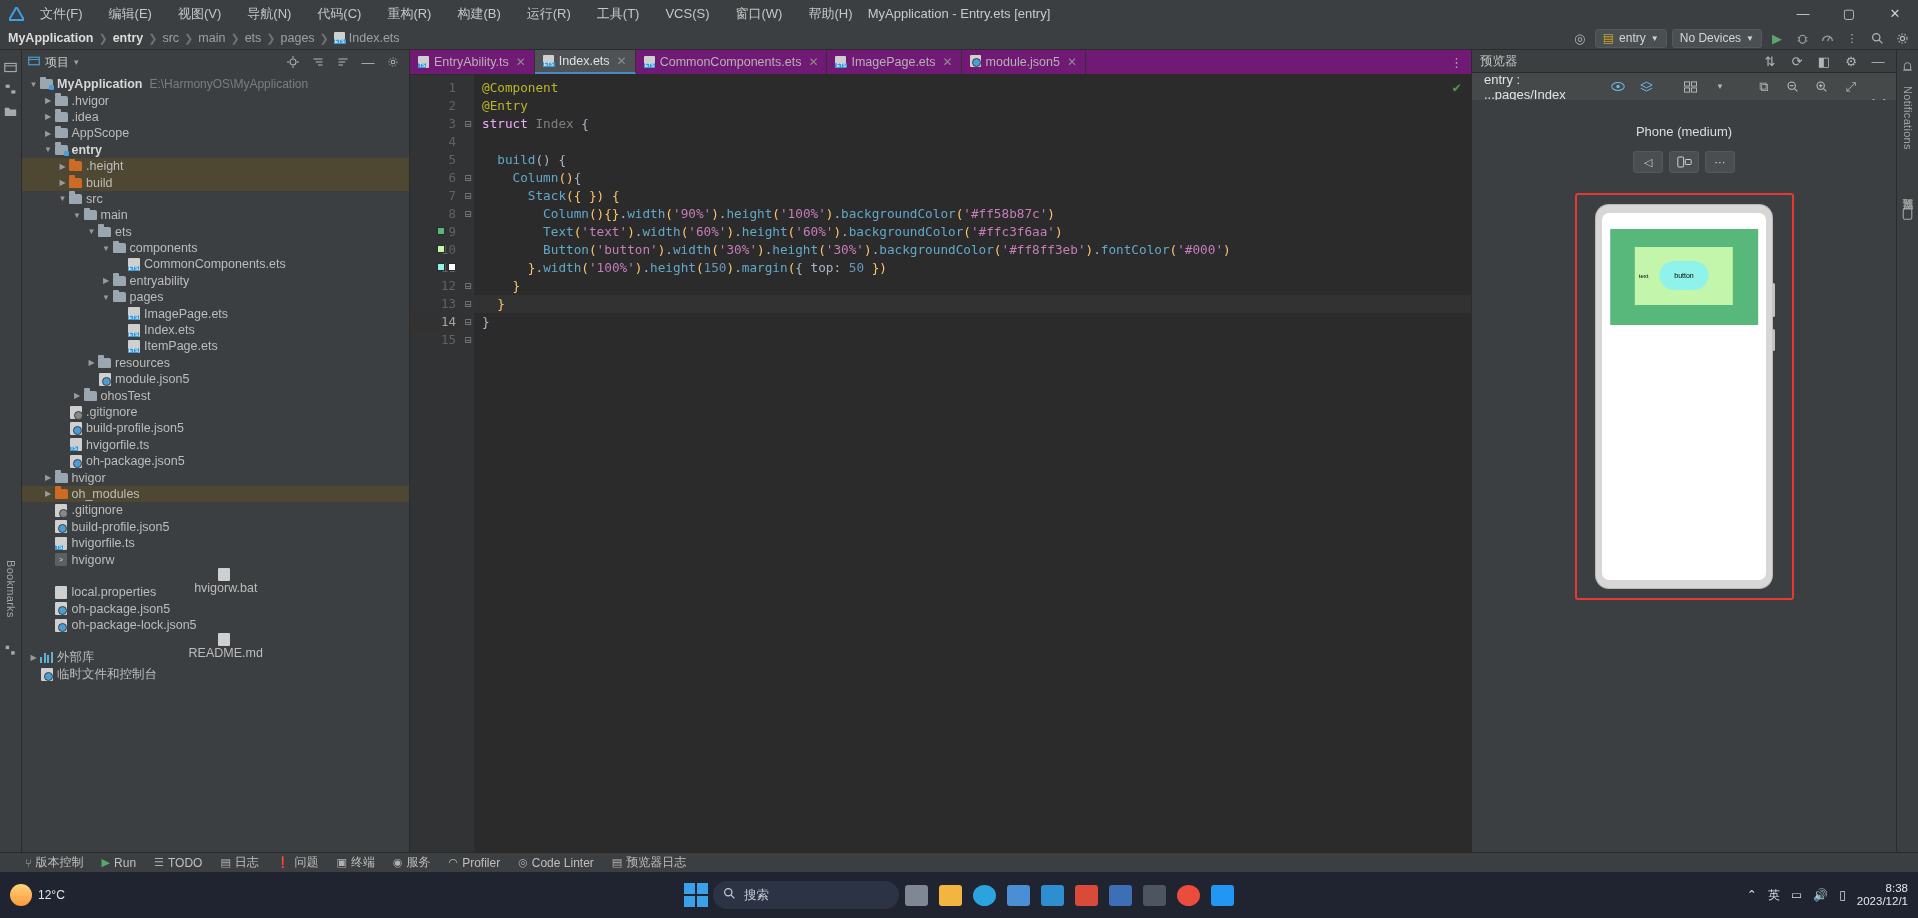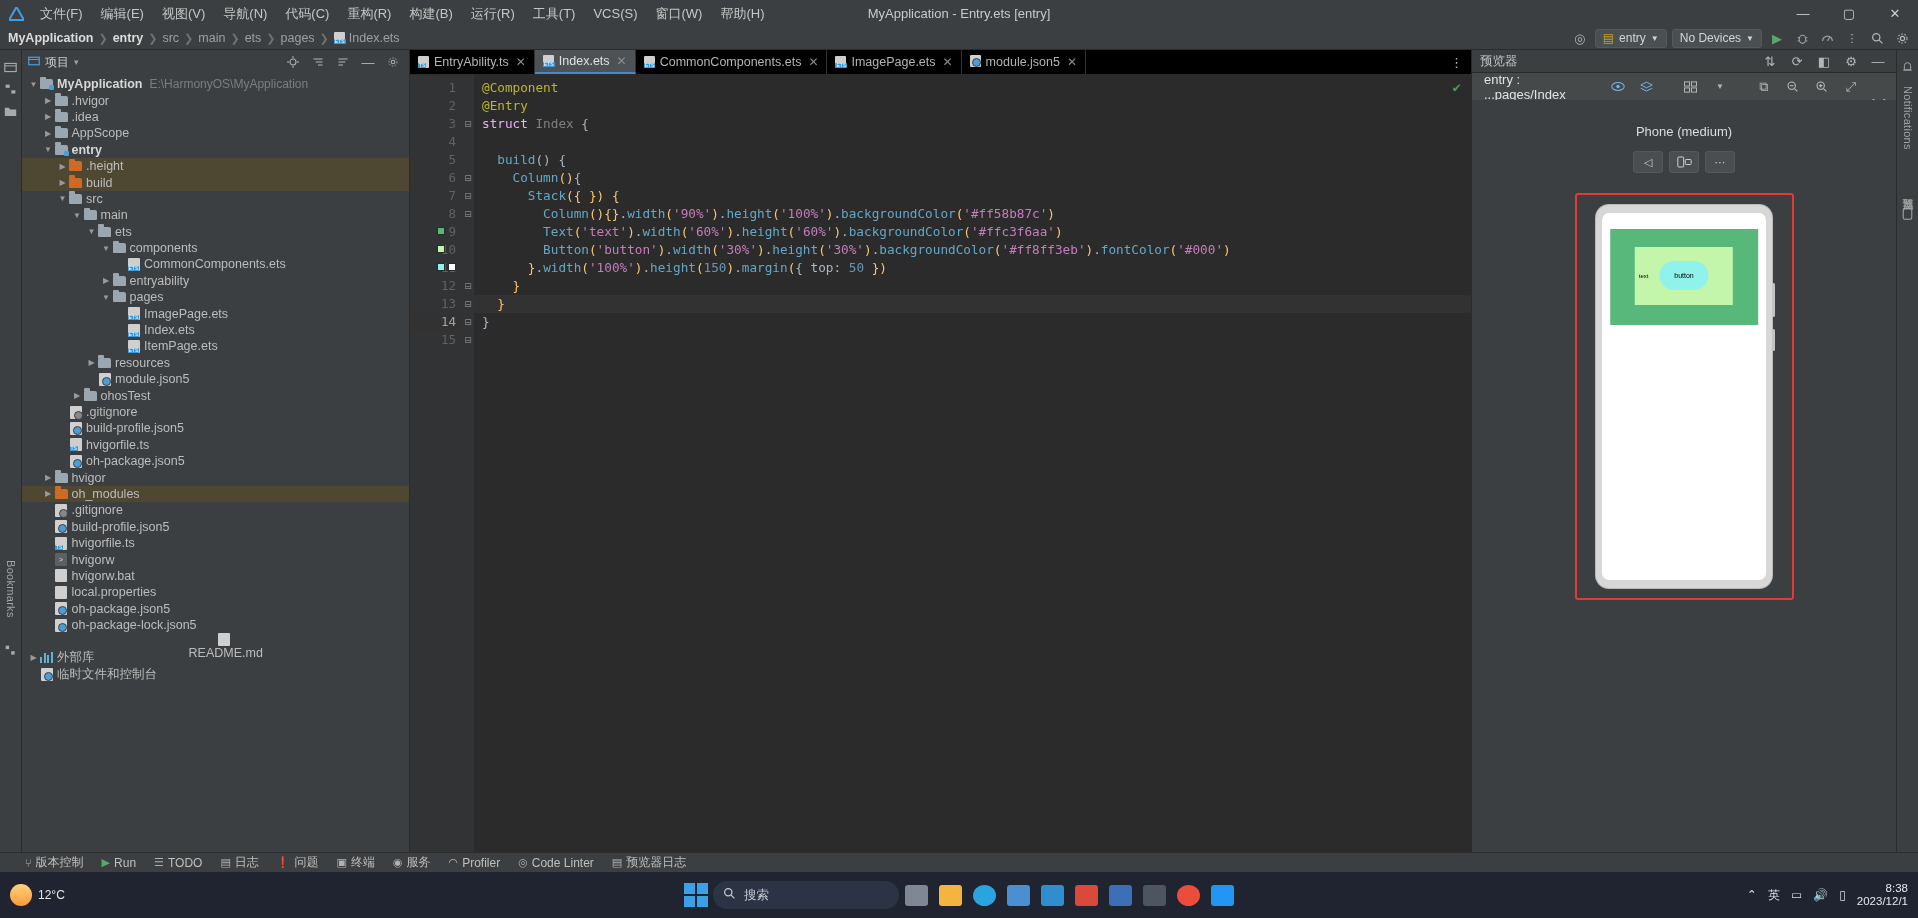--- a/index.html
+++ b/index.html
@@ -15,21 +15,21 @@
   
   .titlebar {
     display: flex; align-items: center;
     height: 27px; background: #3c3f41; color: #bbbbbb;
     font-size: 13px; padding-left: 6px;
   }
   .logo-ico {
     width: 20px; height: 18px; display: flex; align-items: center; justify-content: center;
     margin-right: 6px;
   }
-  .menu-items { display: flex; align-items: center; gap: 2px; }
+  .menu-items { display: flex; align-items: center; gap: 10px; }
   .menu-item { padding: 3px 8px; color: #c6c6c6; font-size: 13px; white-space: nowrap; }
   .win-title { position: absolute; left: 50%; transform: translateX(-50%); font-size: 13px; color: #c9c9c9; }
   .win-ctrl { position: absolute; right: 0; top: 0; height: 27px; display: flex; align-items: center; }
   .win-btn { width: 46px; height: 27px; display: flex; align-items: center; justify-content: center; color: #cfcfcf; font-size: 13px; }
 
   
   .navbar {
     display: flex; align-items: center; height: 23px;
     background: #3c3f41; border-bottom: 1px solid #2b2b2b;
     padding-left: 8px; font-size: 12.5px; color: #a9b7c6;
@@ -100,21 +100,21 @@
   .fico.git::after { content:''; position:absolute; right:-1px; bottom:-1px; width:7px; height:7px; border-radius:50%; background:#888; border:1px solid #3c3f41;}
   .fico.bat { background:#cfcfcf; }
   .fico.sh { background:#5c6063; display:flex; align-items:center; justify-content:center; color:#ddd; font-size:7px; }
   .fico.md { background:#cfcfcf; }
   .libico { width:13px; height:11px; display:flex; gap:1.5px; align-items:flex-end; }
   .libico i { width:2px; background:#5fb2d6; display:block; }
 
   
   .editorcol { flex: 1; display: flex; flex-direction: column; min-width: 0; background: #2b2b2b; }
   .tabs {
-    display: flex; align-items: stretch; height: 25px; background: #000000;
+    display: flex; align-items: stretch; height: 25px; background: #701a75;
     border-bottom: 1px solid #2b2b2b;
     justify-content: center;
   }
   .tab {
     display: flex; align-items: center; gap: 5px; padding: 0 8px;
     font-size: 12.5px; color: #b3b3b3; border-right: 1px solid #323232; white-space: nowrap;
   }
   .tab.active { background: #4e5254; color: #e0e0e0; border-bottom: 2px solid #4a88c7; }
   .tab .x { color: #8d8d8d; font-size: 12px; margin-left: 2px; }
   .tabs-more { margin-left: auto; display: flex; align-items: center; padding: 0 8px; color: #b0b0b0; font-size: 13px; }
@@ -646,21 +646,21 @@
             </span>
             <span class="lbl">hvigorfile.ts</span>
           </div>
           <div class="node" style="padding-left: 20.5px;">
             <span class="arrow"></span>
             <span class="ico">
               <span class="fico sh">&gt;</span>
             </span>
             <span class="lbl">hvigorw</span>
           </div>
-          <div class="node" style="padding-left: 20.5px;">
+          <div class="node" style="padding-left: 20.5px; flex-direction: column;">
             <span class="arrow"></span>
             <span class="ico">
               <span class="fico bat"></span>
             </span>
             <span class="lbl">hvigorw.bat</span>
           </div>
           <div class="node" style="padding-left: 20.5px;">
             <span class="arrow"></span>
             <span class="ico">
               <span class="fico bat"></span>

